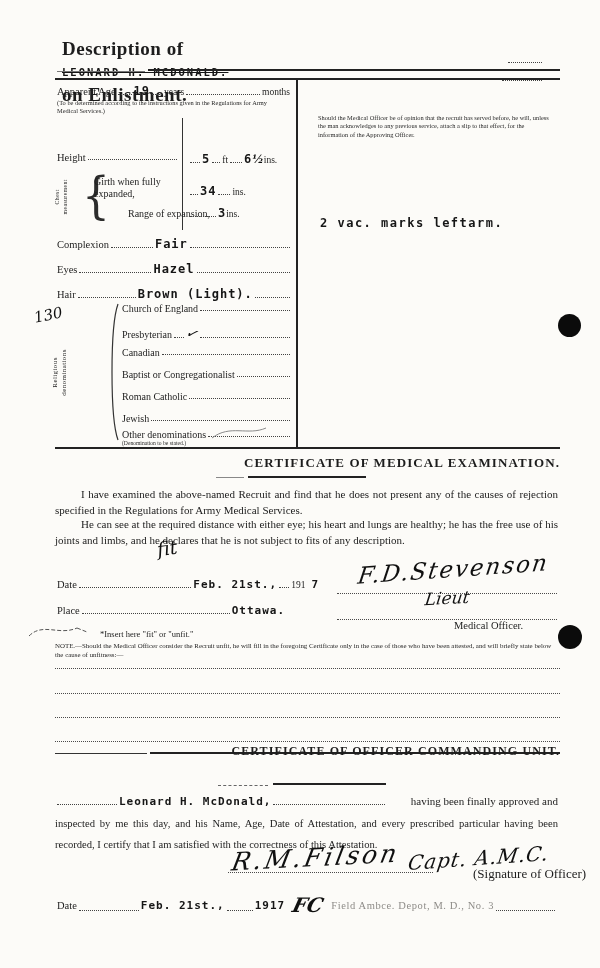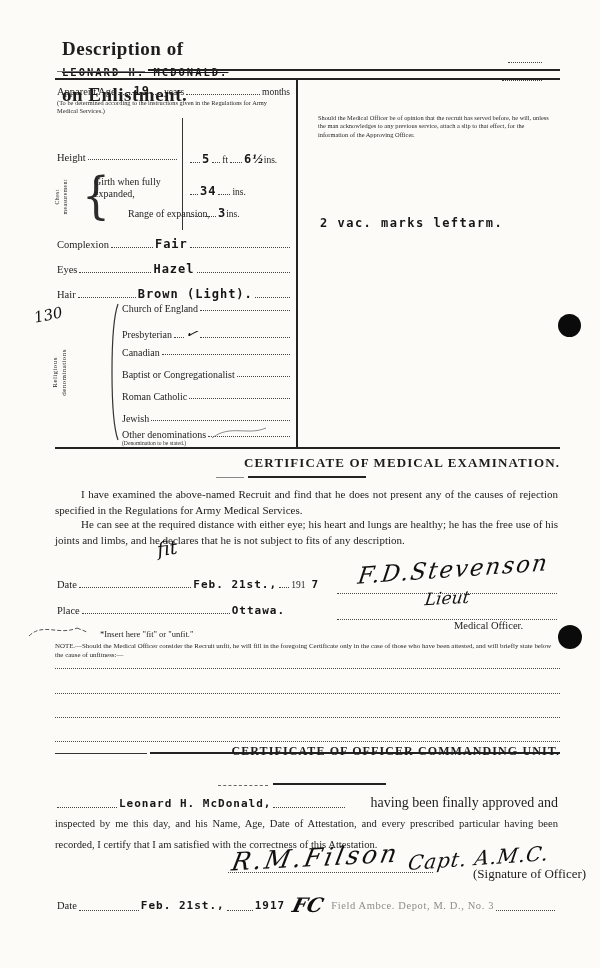--- a/index.html
+++ b/index.html
@@ -197,21 +197,21 @@
   <div class="abs line" style="left:150px;top:752px;width:410px;height:2px;"></div>
 
   <div class="abs heading" style="left:55px;top:744px;width:505px;font-size:12px;">CERTIFICATE OF OFFICER COMMANDING UNIT.</div>
   <div class="abs" style="left:218px;top:784px;width:50px;height:1px;border-bottom:1px dashed #666;"></div>
   <div class="abs line" style="left:273px;top:783px;width:113px;height:2px;"></div>
 
   <div class="abs row" style="left:55px;top:795px;width:503px;">
     <span class="dots fx" style="width:60px;"></span>
     <span class="typed">Leonard H. McDonald,</span>
     <span class="dots"></span>
-    <span class="lbl" style="font-size:14px;margin-left:24px;">having been finally approved and</span>
+    <span class="lbl" style="font-size:11px;margin-left:24px;">having been finally approved and</span>
   </div>
   <div class="abs" style="left:55px;top:813px;width:503px;font-size:10.6px;line-height:2.0;text-align:justify;">inspected by me this day, and his Name, Age, Date of Attestation, and every prescribed particular having been recorded, I certify that I am satisfied with the correctness of this Attestation.</div>
 
   <div class="abs script" style="left:232px;top:843px;font-size:25px;letter-spacing:3px;transform:rotate(-3deg) skewX(-14deg);">R.M.Filson</div>
   <div class="abs script" style="left:408px;top:846px;font-size:20px;letter-spacing:1px;transform:rotate(-4deg) skewX(-12deg);">Capt. A.M.C.</div>
   <div class="abs dotrule" style="left:228px;top:862px;width:205px;height:10px;"></div>
   <div class="abs" style="left:437px;top:866px;font-size:13px;padding-left:36px;">(Signature of Officer)</div>
 
   <div class="abs row" style="left:57px;top:890px;width:500px;">
     <span class="lbl">Date</span>

